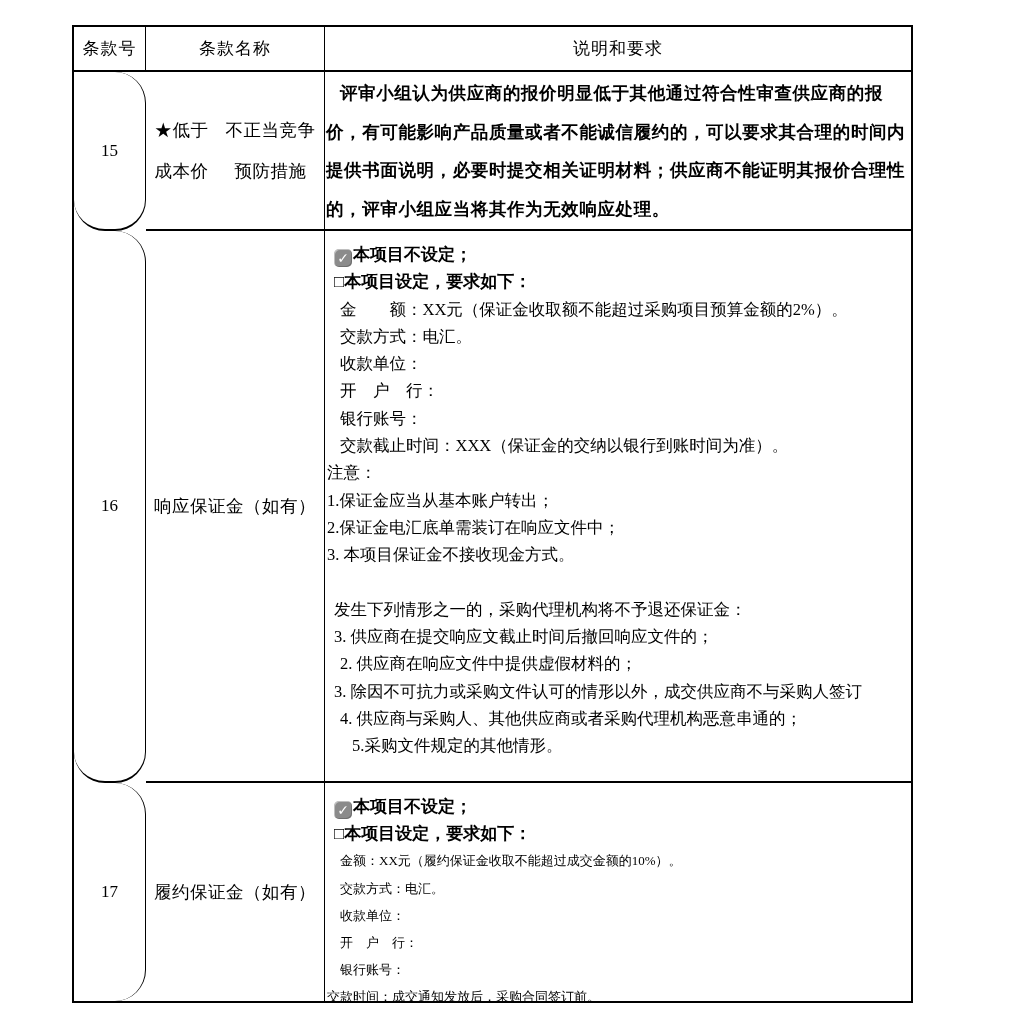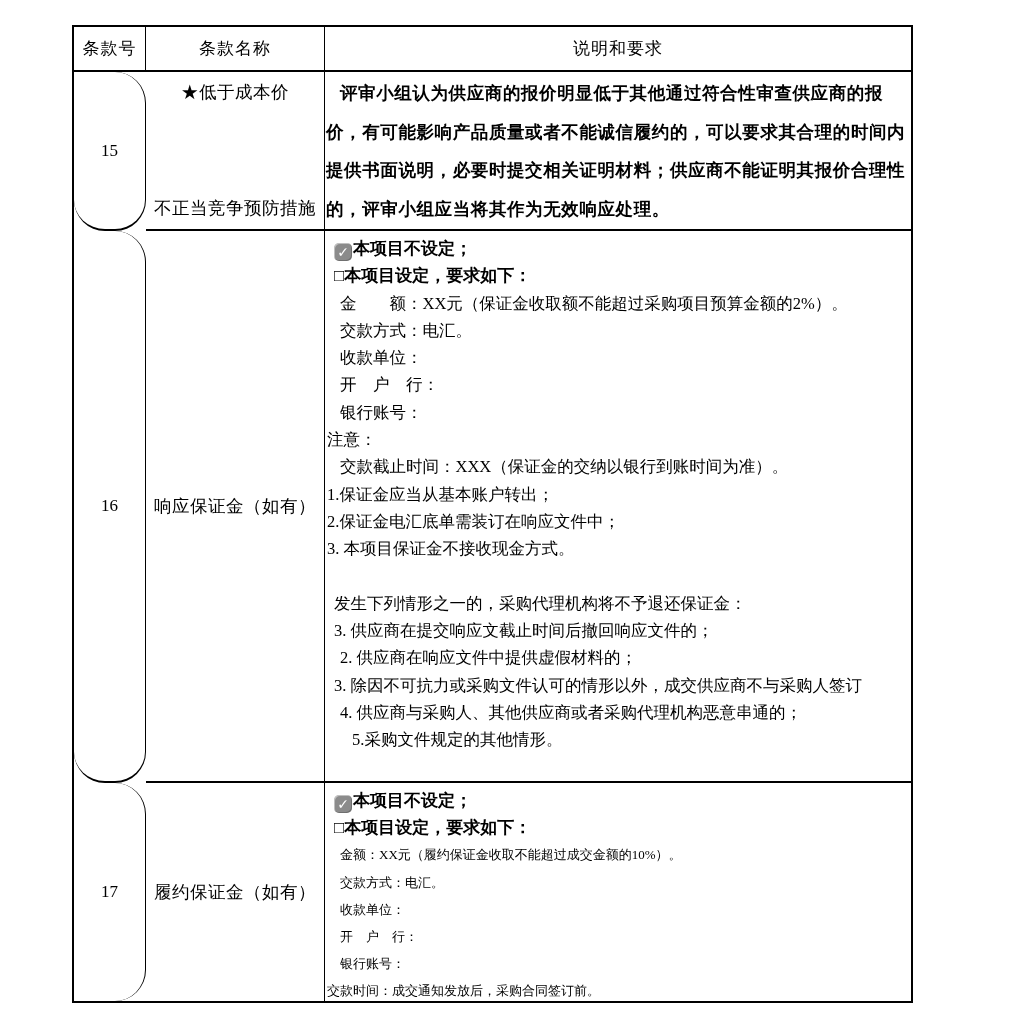--- a/index.html
+++ b/index.html
@@ -18,22 +18,22 @@
     grid-template-rows: 45px 159px 552px 1fr;
     background: #fff;
   }
   .c { border-right: 1px solid #000; border-bottom: 2px solid #000; overflow: hidden; }
   .last-col { border-right: none; }
   .last-row { border-bottom: none; }
   .center { display: flex; align-items: center; justify-content: center; }
   .hdr { font-size: 17px; letter-spacing: 1px; }
   .num { font-size: 17px; border-radius: 31px; }
   .nm  { font-size: 17.5px; letter-spacing: 0.5px; text-align: center; }
-  .nm2 { flex-direction: column; line-height: 41px; justify-content: space-between; }
-  .desc { padding-top: 4px; }
+  .nm2 { flex-direction: row; line-height: 41px; }
+  .desc { padding-top: 10px; }
   .tline { white-space: pre; padding-left: 2px; }
   .r15p { padding-top: 2px; }
   .r15p .tline { height: 38.5px; line-height: 38.5px; font-size: 17.5px; letter-spacing: 0.6px; padding-left: 1px; font-weight: bold; }
   .r15p .first { padding-left: 15px; }
   .r16 .tline { height: 27.3px; line-height: 27.3px; font-size: 16.5px; }
   .r17 .tline { height: 27.2px; line-height: 27.2px; font-size: 13px; }
   .i0 { padding-left: 2px; }
   .i1 { padding-left: 9px; }
   .i2 { padding-left: 15px; }
   .i3 { padding-left: 27px; }
@@ -84,22 +84,22 @@
     <span>响应保证金（如有）</span>
   </div>
   <div class="c last-col desc r16">
       <div class="tline b i1"><span class="cbx">✓</span><span>本项目不设定；</span></div>
       <div class="tline b i1"><span>□本项目设定，要求如下：</span></div>
       <div class="tline i2"><span>金　　额：XX元（保证金收取额不能超过采购项目预算金额的2%）。</span></div>
       <div class="tline i2"><span>交款方式：电汇。</span></div>
       <div class="tline i2"><span>收款单位：</span></div>
       <div class="tline i2"><span>开　户　行：</span></div>
       <div class="tline i2"><span>银行账号：</span></div>
+      <div class="tline i2"><span>交款截止时间：XXX（保证金的交纳以银行到账时间为准）。</span></div>
       <div class="tline i0"><span>注意：</span></div>
-      <div class="tline i2"><span>交款截止时间：XXX（保证金的交纳以银行到账时间为准）。</span></div>
       <div class="tline i0"><span>1.保证金应当从基本账户转出；</span></div>
       <div class="tline i0"><span>2.保证金电汇底单需装订在响应文件中；</span></div>
       <div class="tline i0"><span>3. 本项目保证金不接收现金方式。</span></div>
       <div class="tline blank"><span></span></div>
       <div class="tline i1"><span>发生下列情形之一的，采购代理机构将不予退还保证金：</span></div>
       <div class="tline i1"><span>3. 供应商在提交响应文截止时间后撤回响应文件的；</span></div>
       <div class="tline i2"><span>2. 供应商在响应文件中提供虚假材料的；</span></div>
       <div class="tline i1"><span>3. 除因不可抗力或采购文件认可的情形以外，成交供应商不与采购人签订</span></div>
       <div class="tline i2"><span>4. 供应商与采购人、其他供应商或者采购代理机构恶意串通的；</span></div>
       <div class="tline i3"><span>5.采购文件规定的其他情形。</span></div>

